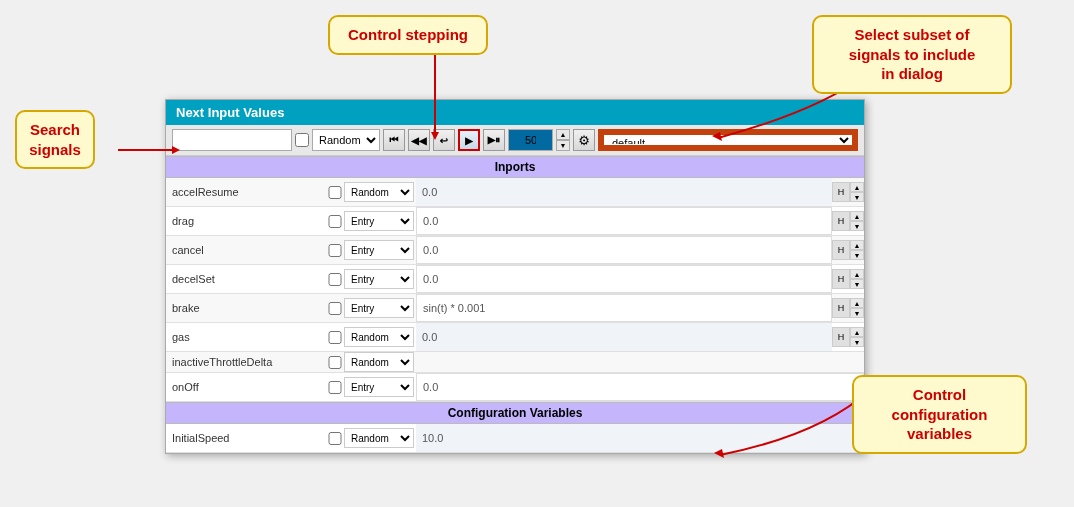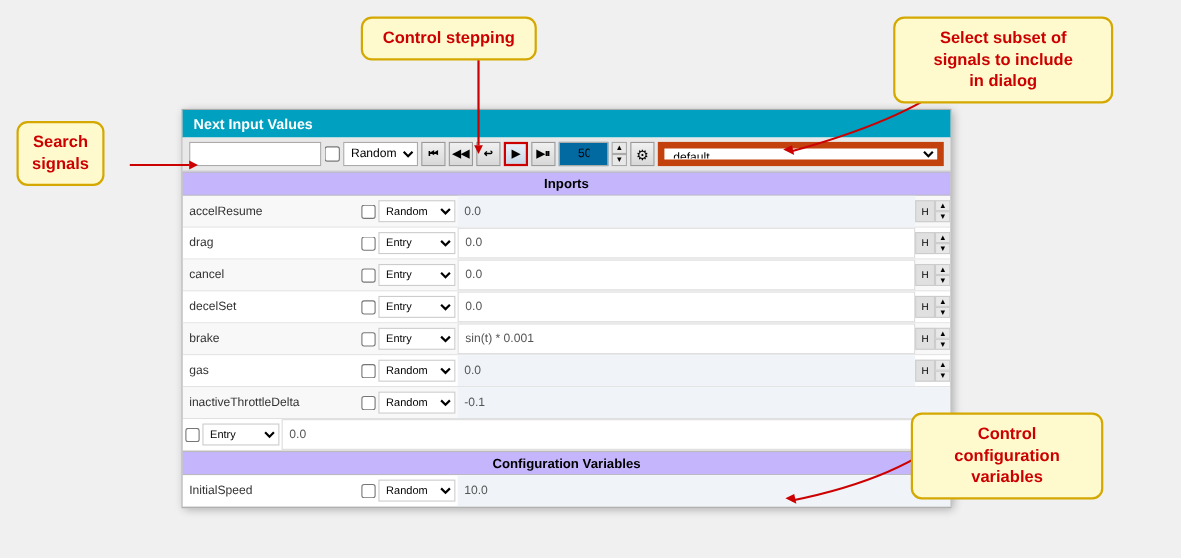--- a/index.html
+++ b/index.html
@@ -258,21 +258,21 @@
   </style>
 </head>
 <body>
 
 <div class="annotation-bubble" style="left: 15px; top: 110px; font-size: 15px; width: 80px;">Search<br>signals</div>
 
 <div class="annotation-bubble" style="left: 328px; top: 15px; font-size: 15px; padding: 8px 18px;">Control stepping</div>
 
 <div class="annotation-bubble" style="left: 812px; top: 15px; font-size: 15px; width: 200px;">Select subset of<br>signals to include<br>in dialog</div>
 
-<div class="annotation-bubble" style="left: 828px; top: 375px; font-size: 15px; width: 175px;">Control<br>configuration<br>variables</div>
+<div class="annotation-bubble" style="left: 852px; top: 375px; font-size: 15px; width: 175px;">Control<br>configuration<br>variables</div>
 
 <svg class="arrows-layer">
 
   <line x1="118" y1="150" x2="172" y2="150" stroke="#cc0000" stroke-width="2"></line>
   <polygon points="172,146 180,150 172,154" fill="#cc0000"></polygon>
 
   <line x1="435" y1="52" x2="435" y2="132" stroke="#cc0000" stroke-width="2"></line>
   <polygon points="431,132 435,140 439,132" fill="#cc0000"></polygon>
 
   <path d="M 865 75 Q 820 110 718 138" stroke="#cc0000" stroke-width="2" fill="none"></path>
@@ -387,24 +387,24 @@
       <div class="row-spinner">
         <button class="spinner-btn">▲</button>
         <button class="spinner-btn">▼</button>
       </div>
     </div>
 
     <div class="data-row">
       <span class="row-name">inactiveThrottleDelta</span>
       <input type="checkbox" class="row-checkbox" style="">
       <select class="row-dropdown"><option>Random</option></select>
-      <input class="row-value" value="-0.1" readonly="" style="">
-    </div>
-
-    <div class="data-row">
+    </div>
+
+    <div class="data-row">
+      <span class="row-name">onOff</span>
       <input type="checkbox" class="row-checkbox" style="">
       <select class="row-dropdown"><option>Entry</option></select>
       <input class="row-value editable" value="0.0" style="">
     </div>
 
     <div class="section-header">Configuration Variables</div>
 
     <div class="data-row">
       <span class="row-name">InitialSpeed</span>
       <input type="checkbox" class="row-checkbox" style="">

